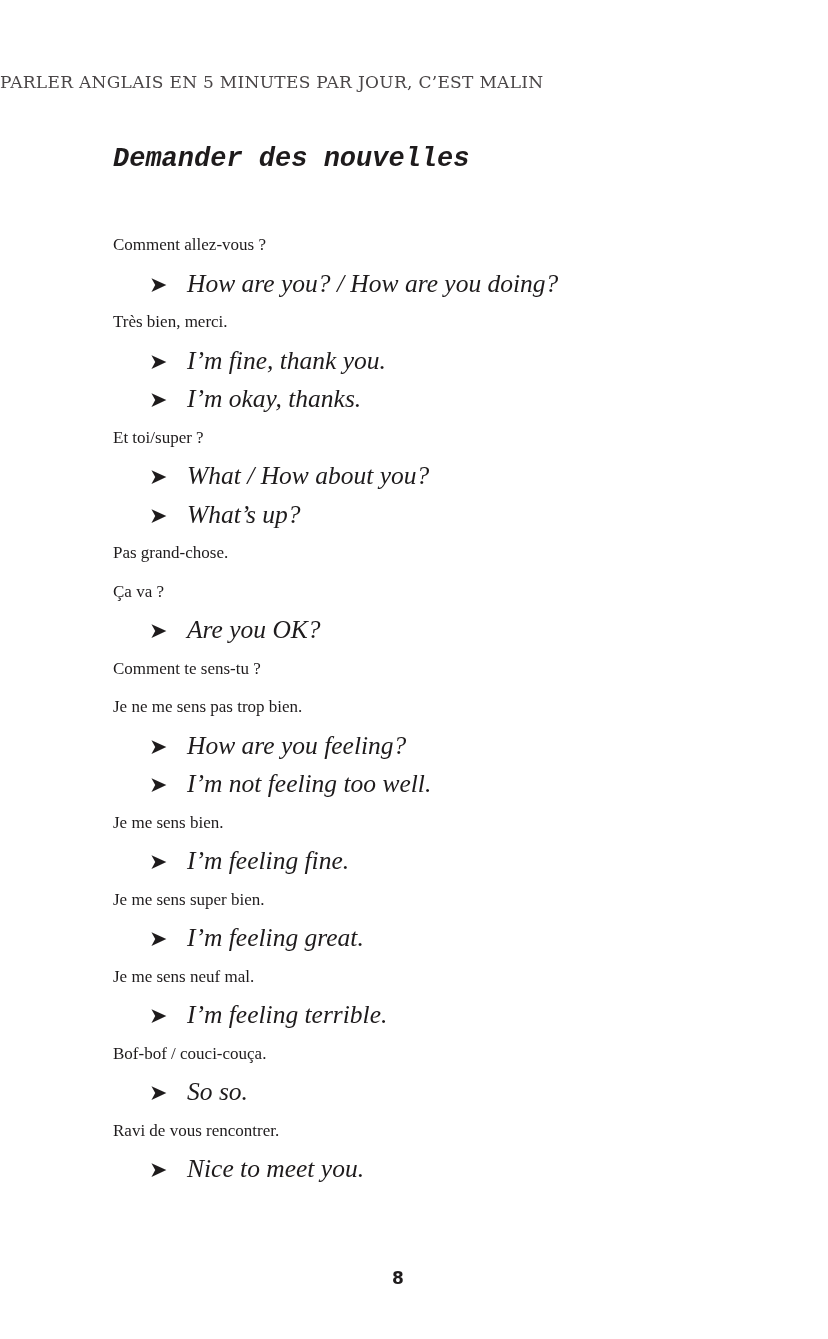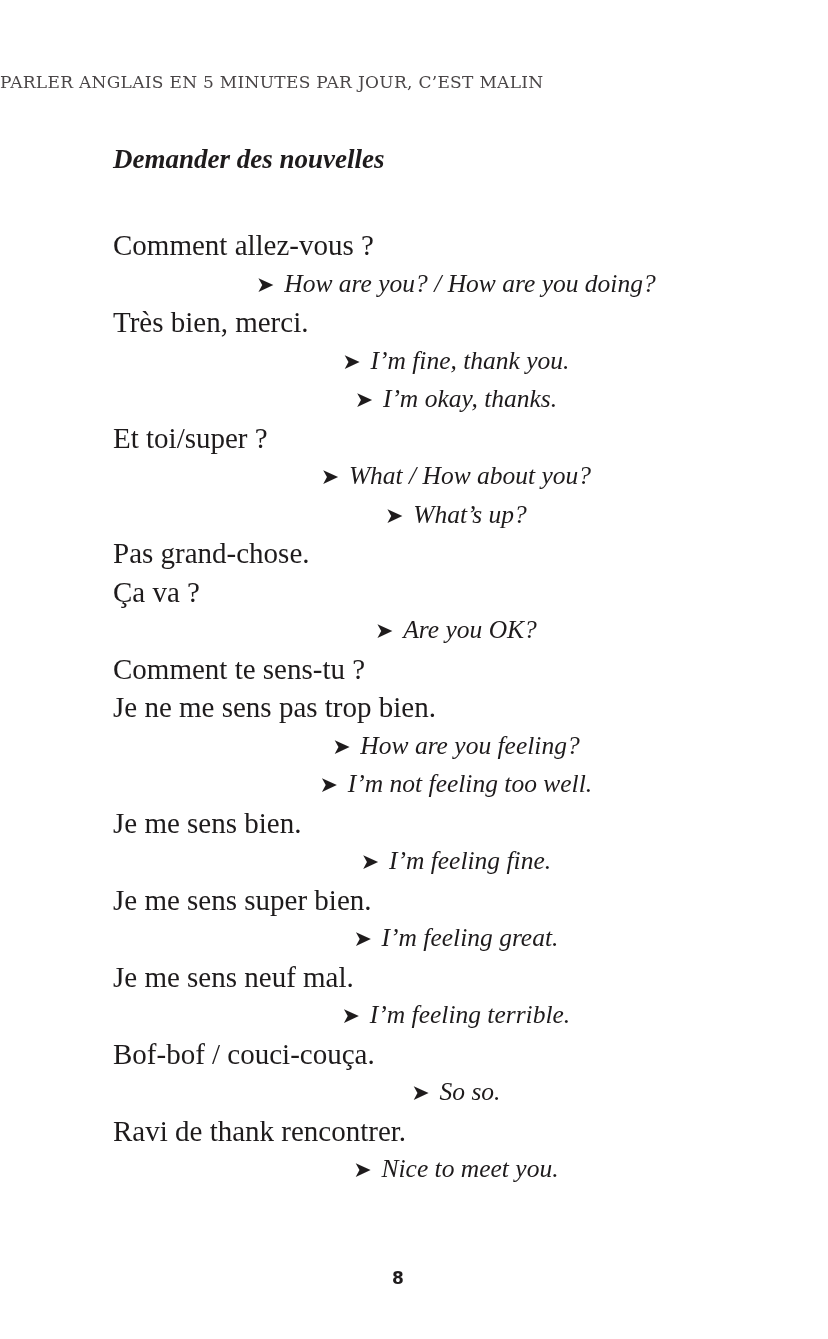--- a/index.html
+++ b/index.html
@@ -22,21 +22,21 @@
       font-family: "DejaVu Serif", "Liberation Serif", serif;
       font-size: 17px;
       letter-spacing: 0.3px;
       color: #4a4647;
     }
     .section-title {
       position: absolute;
       top: 144px;
       left: 113px;
       margin: 0;
-      font-family: Liberation Serif, serif;
+      font-family: Liberation Mono, monospace;
       font-style: italic;
       font-weight: bold;
       font-size: 27px;
       color: #1e1b1c;
     }
     .phrase-list {
       position: absolute;
       top: 226px;
       left: 113px;
       width: 640px;
@@ -44,30 +44,29 @@
       padding: 0;
       list-style: none;
     }
     .line {
       height: 38.5px;
       line-height: 38.5px;
       white-space: nowrap;
     }
     .fr {
       font-family: "Liberation Serif", "DejaVu Serif", serif;
-      font-size: 29px;
+      font-size: 17px;
       color: #1e1b1c;
     }
     .en {
       padding-left: 36px;
       font-family: "Liberation Serif", "DejaVu Serif", serif;
       font-style: italic;
       font-size: 25.5px;
       color: #1e1b1c;
-      text-align: center;
     }
     .arrow {
       display: inline-block;
       width: 38px;
       font-style: normal;
       font-family: "DejaVu Sans", sans-serif;
       font-size: 22px;
       color: #1e1b1c;
       vertical-align: baseline;
     }
@@ -119,17 +118,17 @@
 
   <li class="line fr">Je me sens super bien.</li>
   <li class="line en"><span class="arrow">➤</span><span>I’m feeling great.</span></li>
 
   <li class="line fr">Je me sens neuf mal.</li>
   <li class="line en"><span class="arrow">➤</span><span>I’m feeling terrible.</span></li>
 
   <li class="line fr">Bof-bof / couci-couça.</li>
   <li class="line en"><span class="arrow">➤</span><span>So so.</span></li>
 
-  <li class="line fr">Ravi de thank rencontrer.</li>
+  <li class="line fr">Ravi de vous rencontrer.</li>
   <li class="line en"><span class="arrow">➤</span><span>Nice to meet you.</span></li>
 </ul>
 
 <div class="page-number">8</div>
 
 </body></html>

